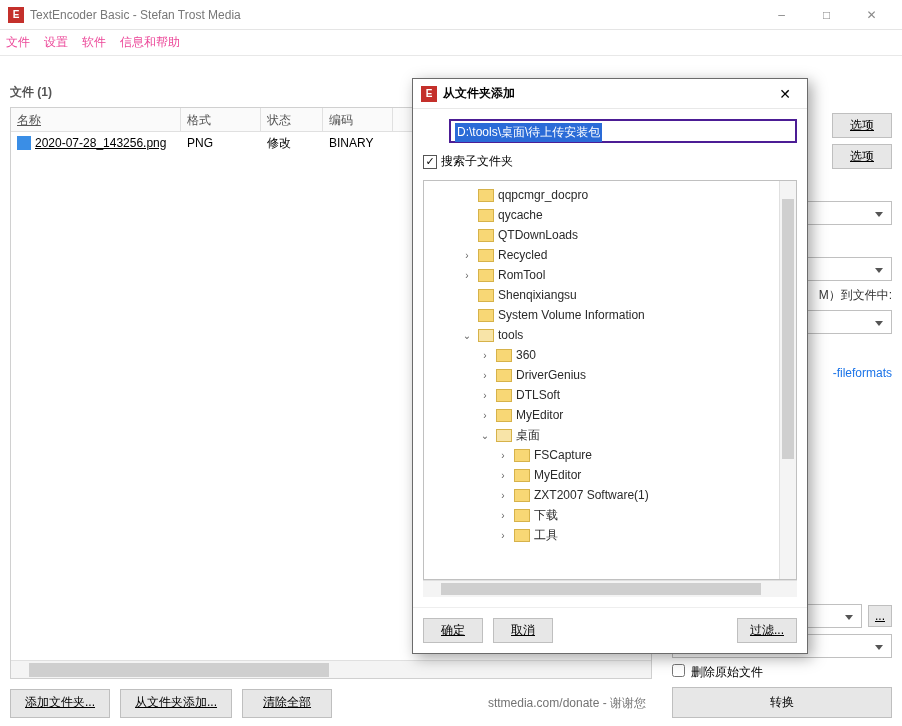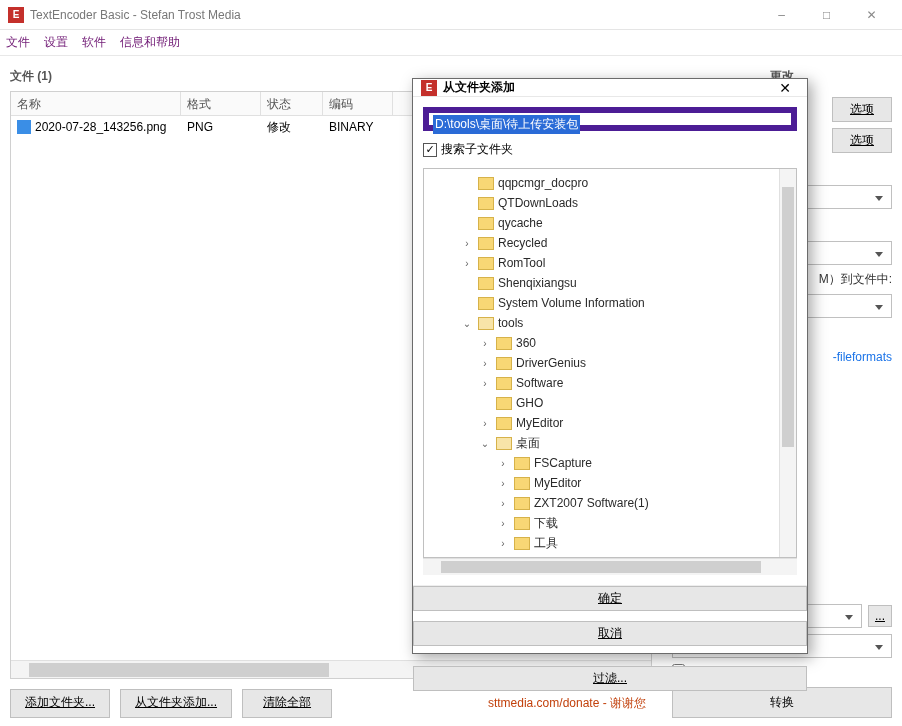--- a/index.html
+++ b/index.html
@@ -4,80 +4,80 @@
 <style>
 * { box-sizing: border-box; margin: 0; padding: 0; font-family: "Microsoft YaHei", "Segoe UI", sans-serif; font-size: 12px; }
 body { background: #fff; width: 902px; height: 726px; position: relative; overflow: hidden; }
 
 .titlebar { height: 30px; background: #fff; border-bottom: 1px solid #e5e5e5; display: flex; align-items: center; padding: 0 8px; }
 .titlebar .app-icon { width: 16px; height: 16px; background: #c4302b; margin-right: 6px; display: inline-flex; align-items: center; justify-content: center; color: #fff; font-size: 10px; font-weight: bold; }
 .titlebar .title { color: #777; font-size: 12px; flex: 1; }
 .titlebar .winbtn { width: 45px; height: 30px; display: flex; align-items: center; justify-content: center; color: #888; }
 
 .menubar { height: 26px; display: flex; align-items: center; padding: 0 6px; gap: 14px; border-bottom: 1px solid #e8e8e8; }
-.menubar span { color: #701a75; cursor: pointer; }
+.menubar span { color: #ec4899; cursor: pointer; }
 
 .content { display: flex; height: calc(100% - 56px); }
 .left-pane { flex: 1; padding: 8px 10px; display: flex; flex-direction: column; }
 .right-pane { width: 240px; padding: 8px 10px; display: flex; flex-direction: column; gap: 6px; }
 
-.section-head { font-weight: bold; margin: 4px 0 6px; color: #555; }
+.section-head { font-weight: bold; margin: 20px 0 6px; color: #555; }
 
 .filelist { border: 1px solid #d0d0d0; flex: 1; display: flex; flex-direction: column; background: #fff; min-height: 0; }
 .fl-header { display: flex; background: #fafafa; border-bottom: 1px solid #e0e0e0; height: 24px; }
 .fl-header .col { padding: 4px 6px; border-right: 1px solid #e0e0e0; color: #555; }
 .fl-body { flex: 1; overflow: hidden; }
 .fl-row { display: flex; height: 22px; align-items: center; }
 .fl-row .cell { padding: 2px 6px; }
 .fl-row .file-icon { width: 14px; height: 14px; display: inline-block; background: #3a8ee6; margin-right: 4px; vertical-align: middle; }
-.col-name, .cell-name { width: 170px; }
+.col-name, .cell-name { width: 170px; text-decoration: underline; }
 .col-fmt, .cell-fmt { width: 80px; }
 .col-stat, .cell-stat { width: 62px; }
 .col-enc, .cell-enc { width: 70px; }
 .h-scrollbar { height: 18px; background: #f4f4f4; border-top: 1px solid #e0e0e0; position: relative; }
 .h-scrollbar .thumb { position: absolute; left: 18px; top: 2px; height: 14px; width: 300px; background: #cfcfcf; }
 
 .bottom-buttons { display: flex; gap: 10px; margin-top: 10px; }
 .btn { background: #e7e7e7; border: 1px solid #bfbfbf; padding: 4px 14px; cursor: pointer; min-width: 90px; text-align: center; text-decoration: underline; }
 .btn-small { min-width: 60px; padding: 3px 12px; }
 .btn-tiny { min-width: 24px; padding: 3px 6px; }
 
 .dropdown { border: 1px solid #c0c0c0; background: #fff; height: 24px; display: flex; align-items: center; padding: 0 6px; position: relative; }
 .dropdown::after { content: ""; position: absolute; right: 8px; top: 10px; border-left: 4px solid transparent; border-right: 4px solid transparent; border-top: 5px solid #555; }
 .link { color: #1a73e8; cursor: pointer; }
 .checkbox { display: flex; align-items: flex-start; gap: 6px; }
 .checkbox input { width: 13px; height: 13px; }
 
-.footer-link { text-align: right; color: #c2410c; margin-top: auto; padding: 6px; }
+.footer-link { text-align: right; color: #737373; margin-top: auto; padding: 6px; }
 .convert-btn { width: 100%; background: #e7e7e7; border: 1px solid #bfbfbf; padding: 6px; text-align: center; cursor: pointer; margin-top: auto; }
 
 .right-labels { font-size: 12px; color: #333; }
 
 
 .dialog { position: absolute; left: 412px; top: 78px; width: 396px; height: 576px; background: #fff; border: 1px solid #6b6b6b; box-shadow: 4px 4px 14px rgba(0,0,0,0.35); display: flex; flex-direction: column; }
 .dlg-title { height: 30px; display: flex; align-items: center; padding: 0 8px; border-bottom: 1px solid #e8e8e8; }
 .dlg-title .app-icon { width: 16px; height: 16px; background: #c4302b; margin-right: 6px; display:inline-flex;align-items:center;justify-content:center;color:#fff;font-size:10px;font-weight:bold;}
 .dlg-title .t { flex: 1; color: #000000; font-weight: bold; }
 .dlg-title .x { width: 28px; text-align: center; font-size: 14px; cursor: pointer; }
 .dlg-body { padding: 10px; flex: 1; display: flex; flex-direction: column; }
-.path-input { border: 6px solid #4c1d95; height: 24px; padding: 2px 4px; }
+.path-input { border: 2px solid #4c1d95; height: 24px; padding: 2px 4px; margin-left: 26px; }
 .path-input .sel { background: #2a6bd7; color: #fff; padding: 1px 2px; display:inline-block; }
 .cb-row { margin: 10px 0; display: flex; align-items: center; gap: 4px; }
 .cb-row .chk { width: 14px; height: 14px; border: 1px solid #555; display: inline-flex; align-items: center; justify-content: center; font-size: 11px; line-height: 1; }
 .tree-wrap { border: 1px solid #c0c0c0; flex: 1; display: flex; min-height: 0; }
 .tree { flex: 1; overflow: hidden; padding: 4px 0; }
 .tree-row { display: flex; align-items: center; height: 20px; padding-left: 4px; color: #2a2a2a; }
 .tree-row .exp { width: 14px; text-align: center; color: #666; font-size: 10px; }
 .tree-row .folder { width: 16px; height: 13px; background: #f8d775; border: 1px solid #d6b24a; margin: 0 4px; }
 .tree-row .folder.open { background: #f8e4a8; }
 .vscroll { width: 17px; background: #f4f4f4; border-left: 1px solid #e0e0e0; position: relative; }
 .vscroll .vthumb { position: absolute; left: 2px; right: 2px; top: 18px; height: 260px; background: #cfcfcf; }
 .hscroll2 { height: 17px; background: #f4f4f4; border-top: 1px solid #e0e0e0; position: relative; }
 .hscroll2 .hthumb { position:absolute; left:18px; top:2px; bottom:2px; width:320px; background:#cfcfcf; }
-.dlg-buttons { display: flex; gap: 10px; border-top: 1px solid #eee; flex-direction: column; }
+.dlg-buttons { display: flex; gap: 10px; padding: 10px; border-top: 1px solid #eee; }
 .dlg-buttons .spacer { flex: 1; }
 .row-inline { display: flex; gap: 6px; align-items: center; }
 .select-wide { flex: 1; }
 </style>
 </head>
 <body>
 
 <div class="titlebar">
   <span class="app-icon">E</span>
   <span class="title">TextEncoder Basic - Stefan Trost Media</span>
@@ -170,26 +170,26 @@
     <div class="tree-wrap">
       <div class="tree" id="tree">
           <div class="tree-row" style="padding-left: 36px;">
             <span class="exp"></span>
             <span class="folder"></span>
             <span>qqpcmgr_docpro</span>
           </div>
           <div class="tree-row" style="padding-left: 36px;">
             <span class="exp"></span>
             <span class="folder"></span>
+            <span>qycache</span>
+          </div>
+          <div class="tree-row" style="padding-left: 36px;">
+            <span class="exp"></span>
+            <span class="folder"></span>
             <span>QTDownLoads</span>
-          </div>
-          <div class="tree-row" style="padding-left: 36px;">
-            <span class="exp"></span>
-            <span class="folder"></span>
-            <span>qycache</span>
           </div>
           <div class="tree-row" style="padding-left: 36px;">
             <span class="exp">›</span>
             <span class="folder"></span>
             <span>Recycled</span>
           </div>
           <div class="tree-row" style="padding-left: 36px;">
             <span class="exp">›</span>
             <span class="folder"></span>
             <span>RomTool</span>
@@ -215,26 +215,21 @@
             <span>360</span>
           </div>
           <div class="tree-row" style="padding-left: 54px;">
             <span class="exp">›</span>
             <span class="folder"></span>
             <span>DriverGenius</span>
           </div>
           <div class="tree-row" style="padding-left: 54px;">
             <span class="exp">›</span>
             <span class="folder"></span>
-            <span>Software</span>
-          </div>
-          <div class="tree-row" style="padding-left: 54px;">
-            <span class="exp"></span>
-            <span class="folder"></span>
-            <span>GHO</span>
+            <span>DTLSoft</span>
           </div>
           <div class="tree-row" style="padding-left: 54px;">
             <span class="exp">›</span>
             <span class="folder"></span>
             <span>MyEditor</span>
           </div>
           <div class="tree-row" style="padding-left: 54px;">
             <span class="exp">⌄</span>
             <span class="folder open"></span>
             <span>桌面</span>

